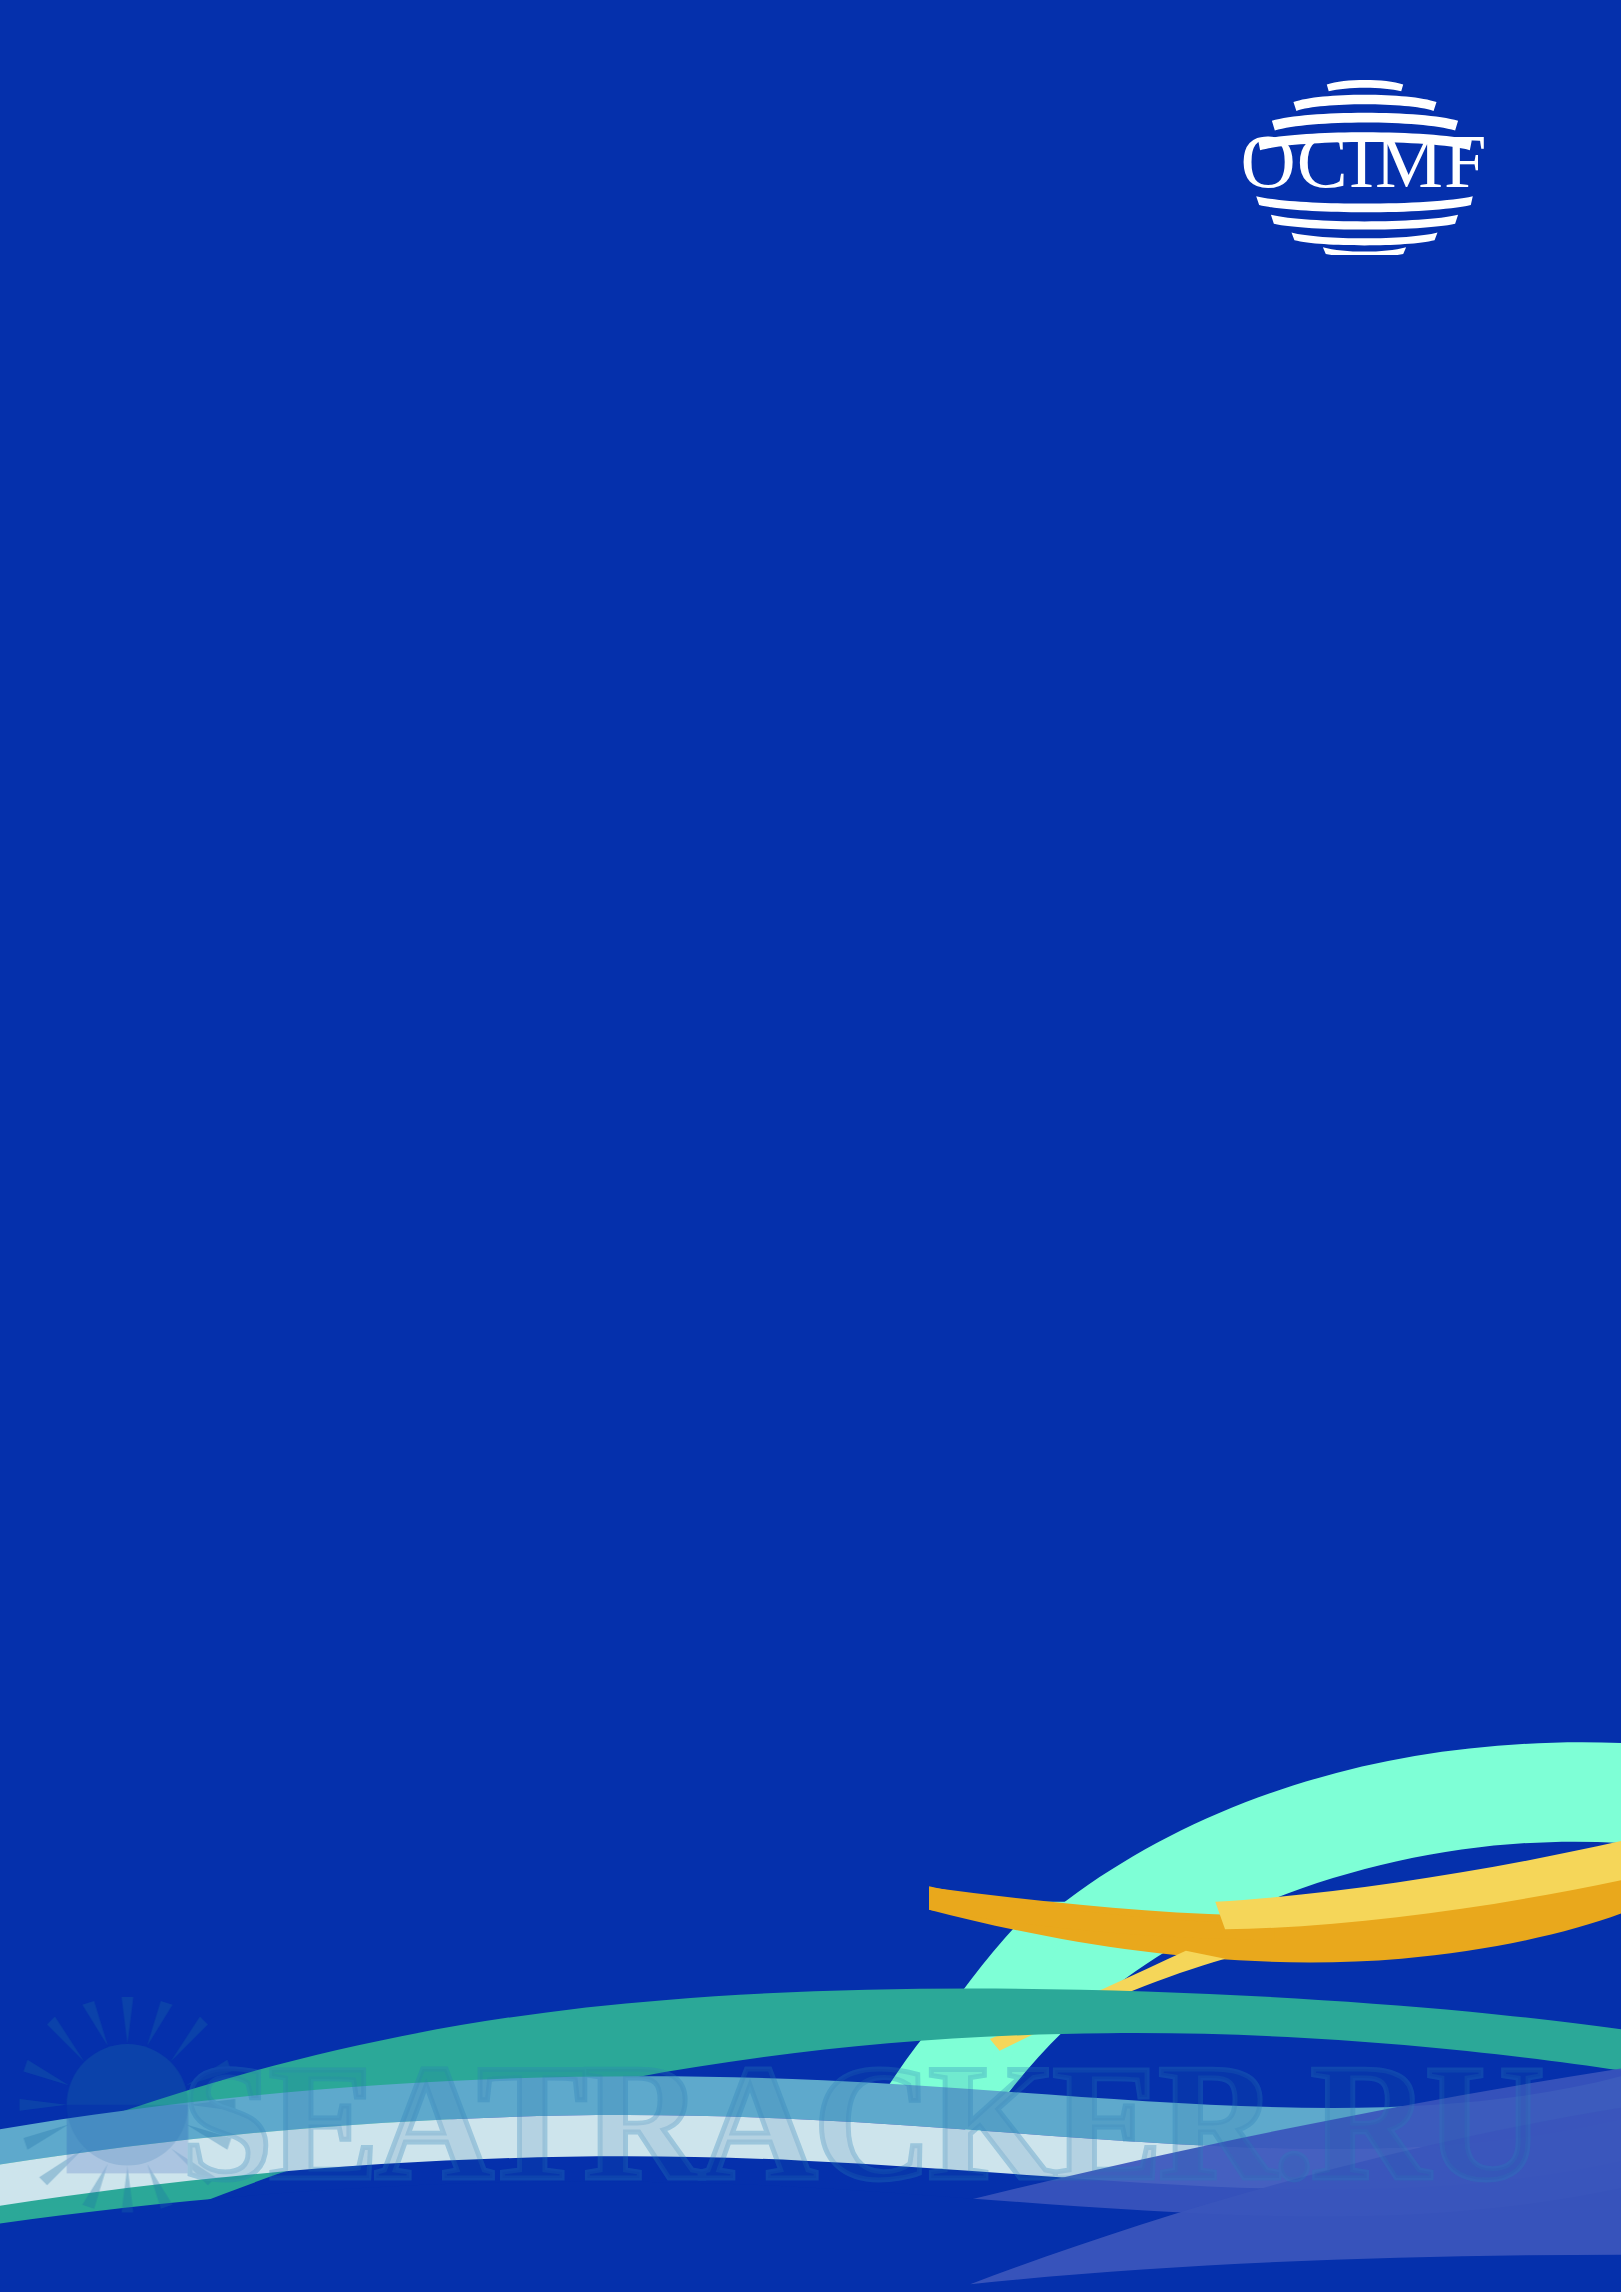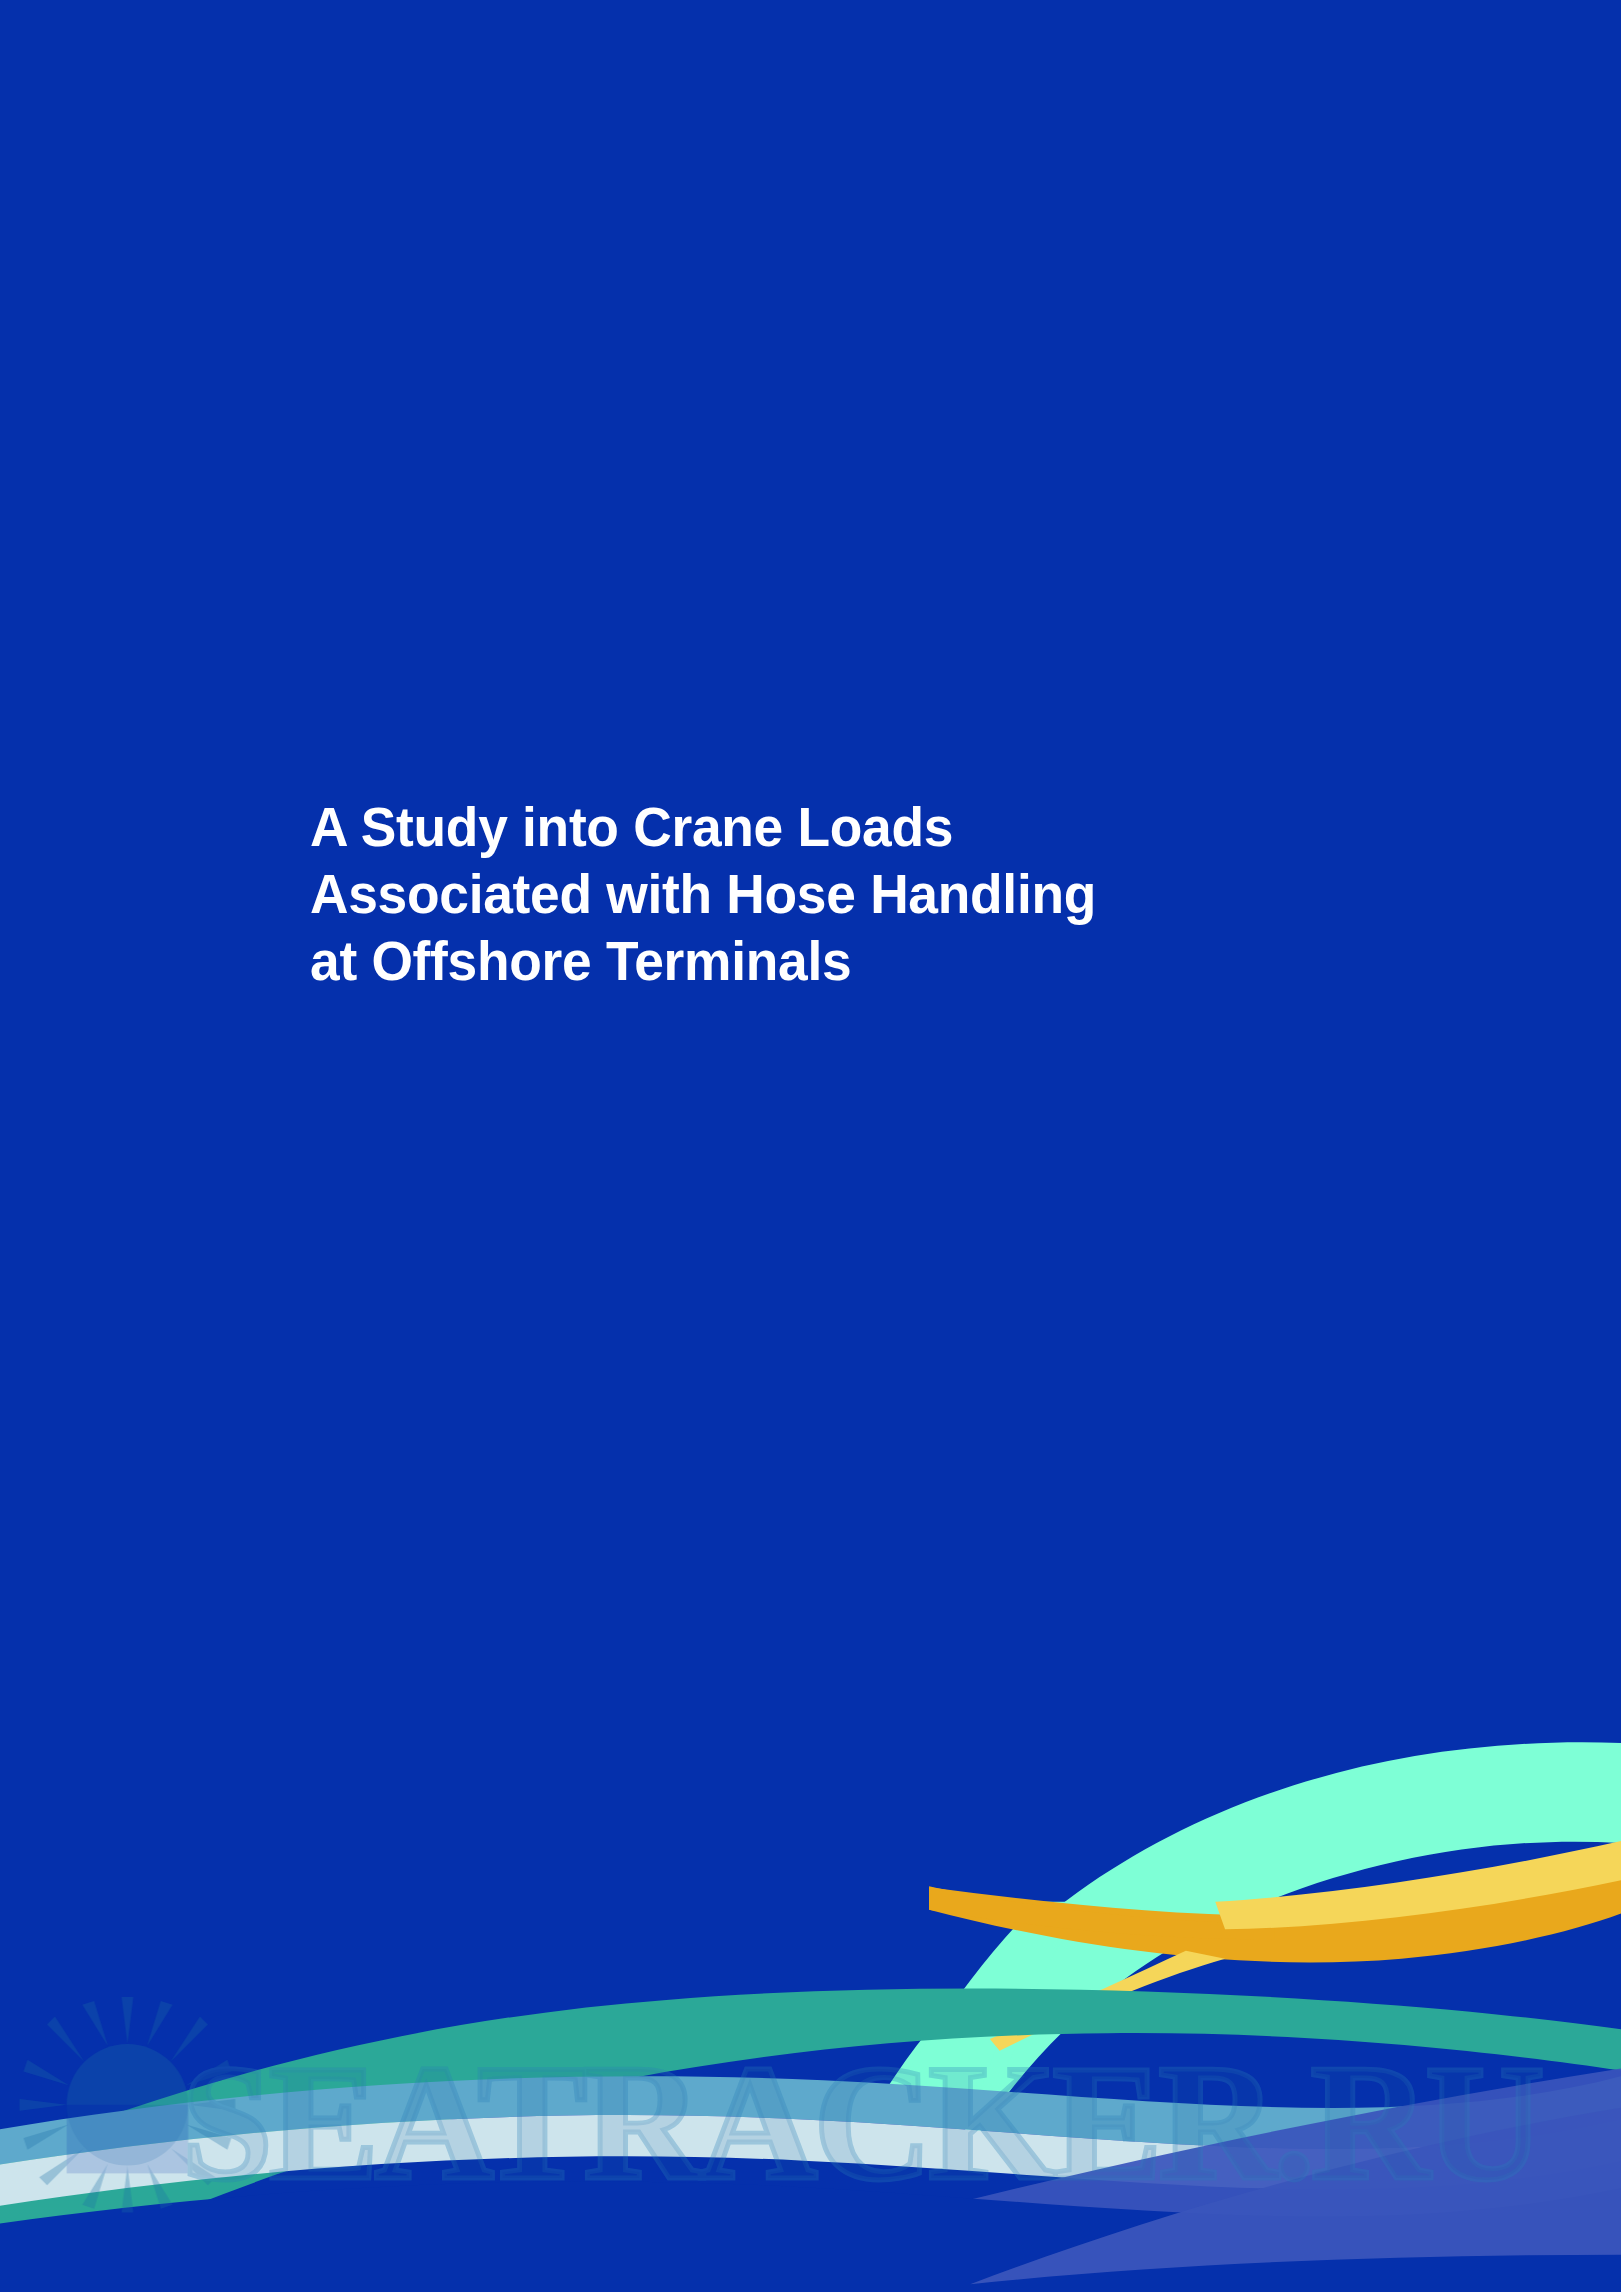--- a/index.html
+++ b/index.html
@@ -248,21 +248,33 @@
           </g>
           <rect x="-62" y="0" width="124" height="70" fill="#0530AC" opacity="0.55"></rect>
         </g>
 
         <text class="wm-text" x="185" y="235" fill="none" stroke="#2A7FB8" stroke-width="5">SEATRACKER.RU</text>
         <text class="wm-text" x="185" y="235" fill="#1B64A6" opacity="0.45">SEATRACKER.RU</text>
       </g>
     </svg>
   </div>
 
-
-  <div class="title-block">
-    <div class="title-line">A Study into Crane Loads</div>
-    <div class="title-line">Associated with Hose Handling</div>
-    <div class="title-line">at Offshore Terminals</div>
+  <div class="logo">
+    <svg viewBox="0 0 300 200" xmlns="http://www.w3.org/2000/svg">
+      <g fill="#FFFFFF">
+        <path d="M112,26 C130,20 172,20 190,26 L188,33 C170,28 132,28 114,33 Z"></path>
+        <path d="M78,44 C105,34 196,34 224,44 L221,53 C194,44 107,44 81,53 Z"></path>
+        <path d="M56,63 C92,52 210,52 246,63 L243,73 C208,62 94,62 59,73 Z"></path>
+        <path d="M42,83 C84,72 218,72 260,83 L258,93 C216,82 86,82 44,93 Z"></path>
+      </g>
+      <text class="logo-word" x="150" y="131" text-anchor="middle">OCIMF</text>
+      <g fill="#FFFFFF">
+        <path d="M40,140 C82,150 218,150 261,140 L259,149 C216,159 85,159 43,149 Z"></path>
+        <path d="M55,159 C92,168 209,168 246,159 L243,168 C207,176 94,176 58,168 Z"></path>
+        <path d="M76,177 C106,185 195,185 225,177 L222,185 C194,192 107,192 79,185 Z"></path>
+        <path d="M108,192 C130,198 171,198 193,192 L190,199 C170,203 131,203 111,199 Z"></path>
+      </g>
+    </svg>
   </div>
 
+
 </div>
 
 
 </body></html>

